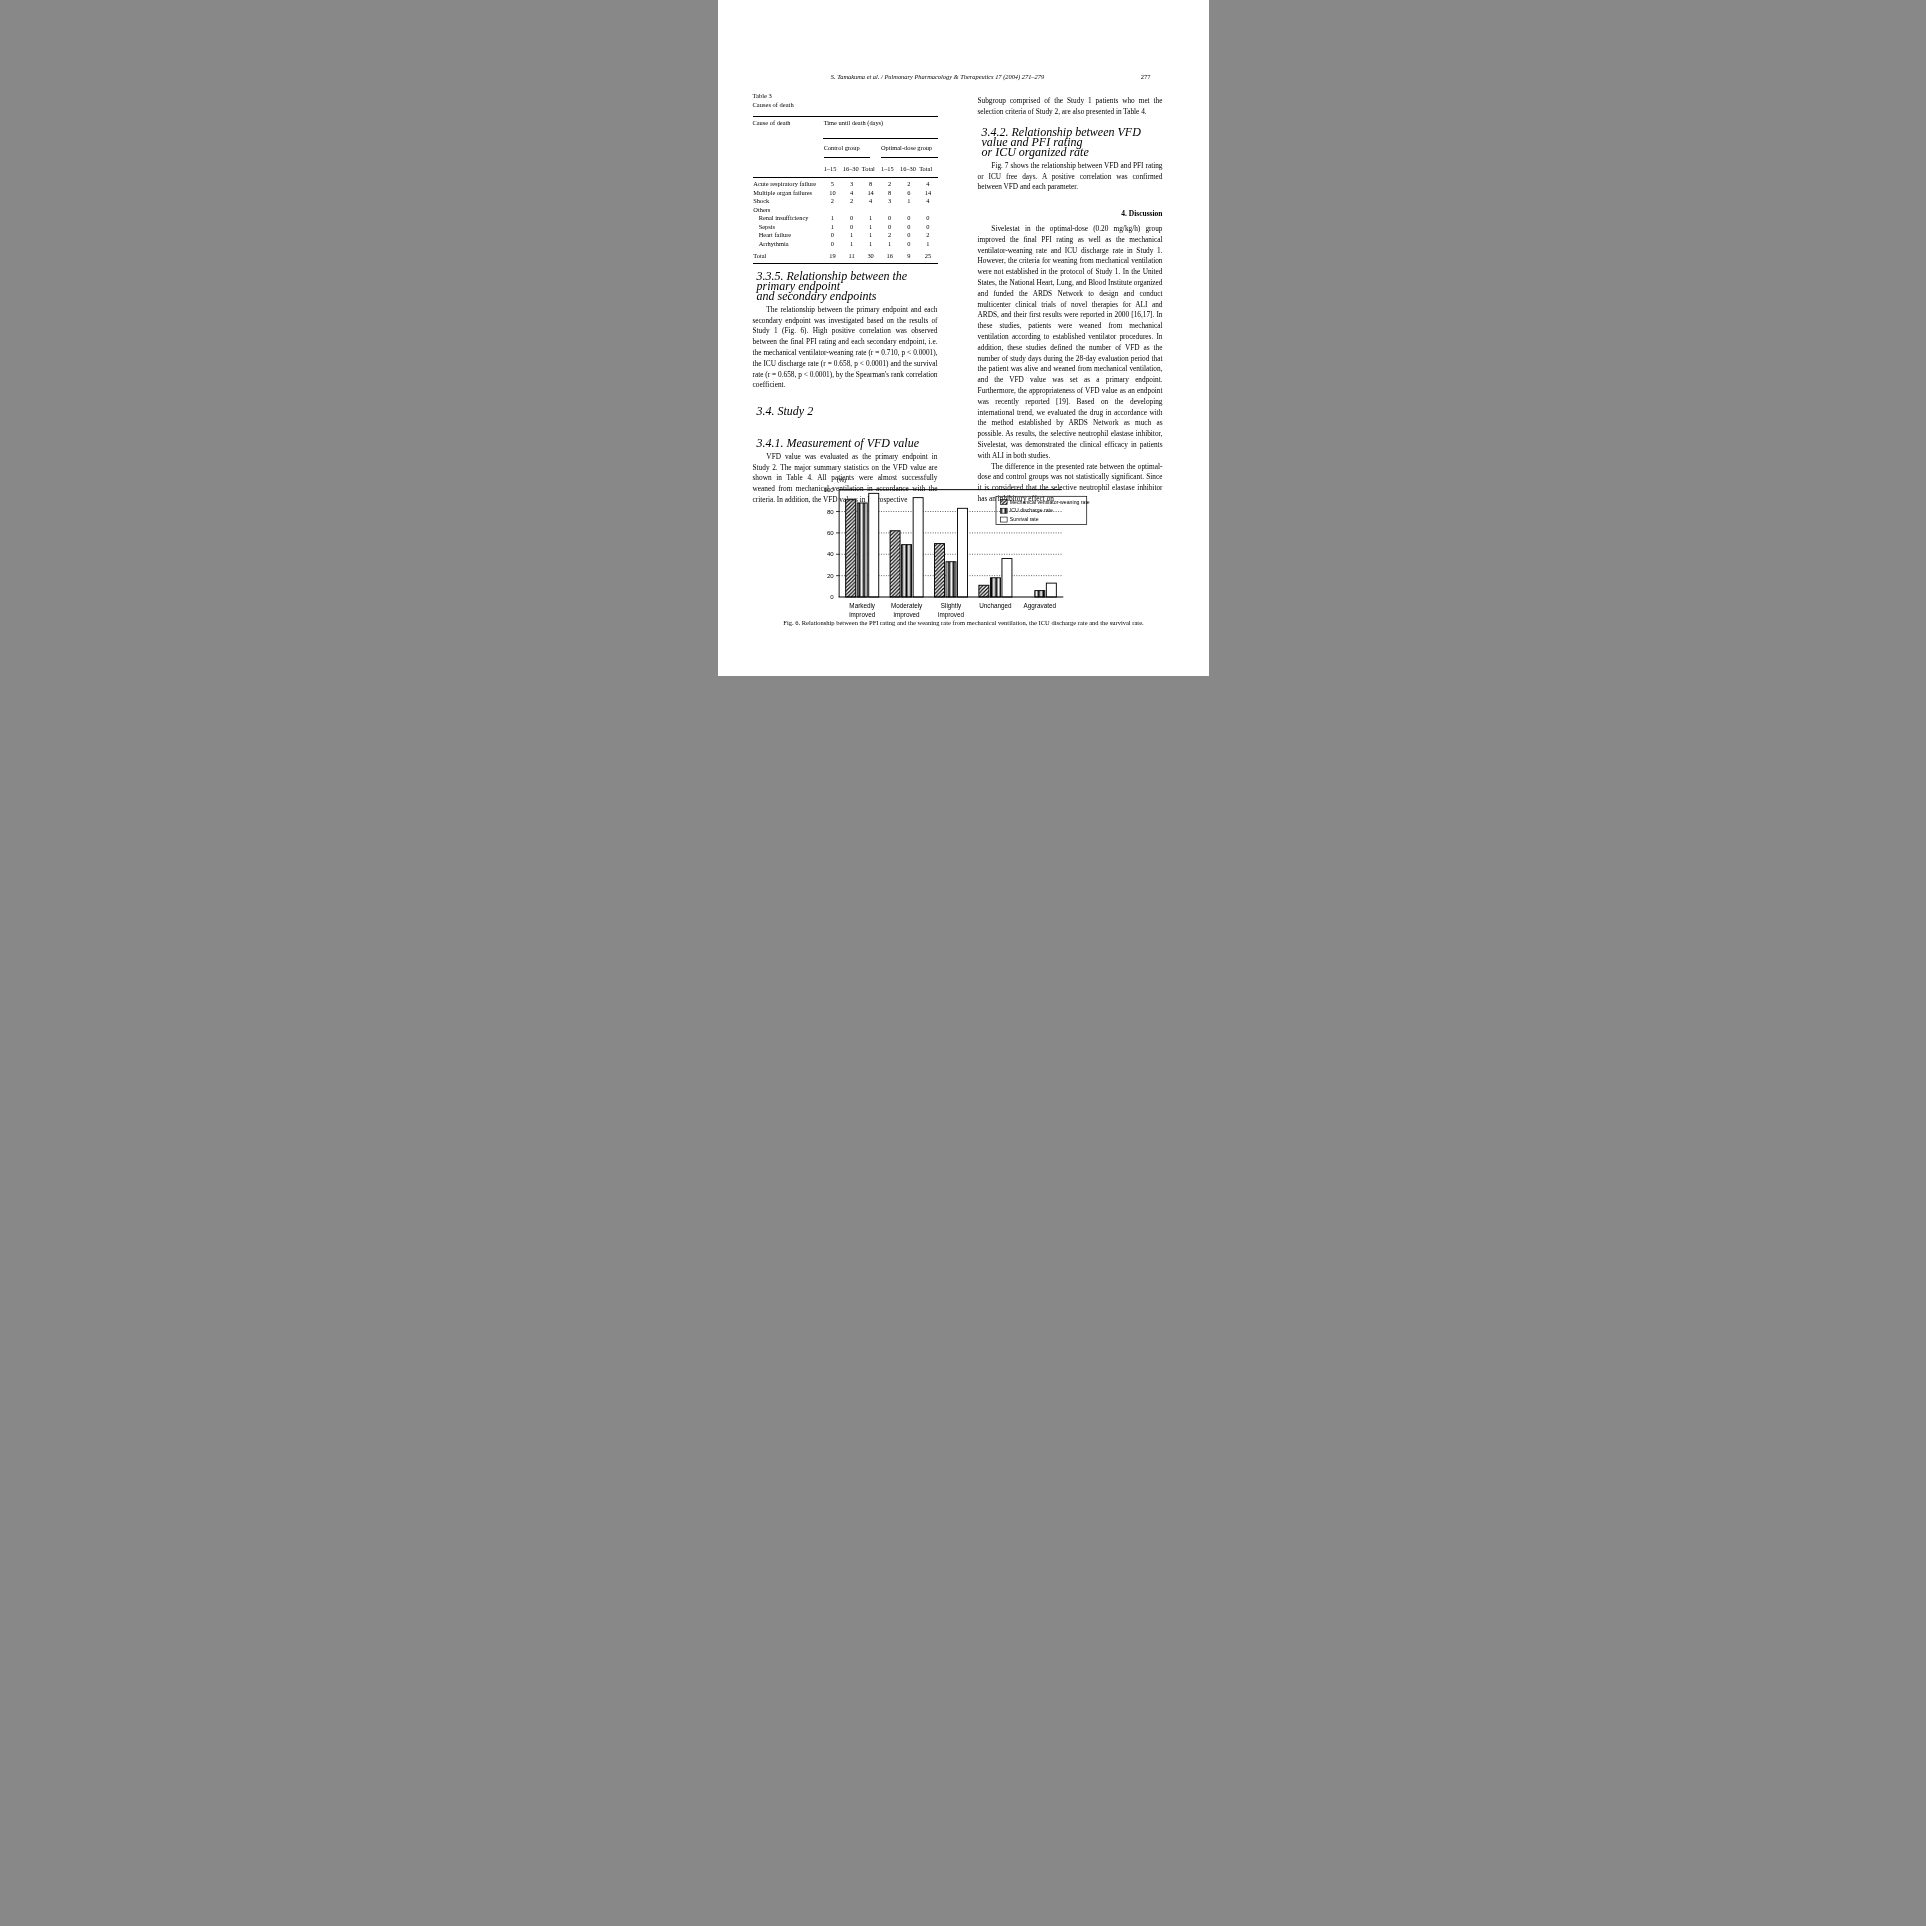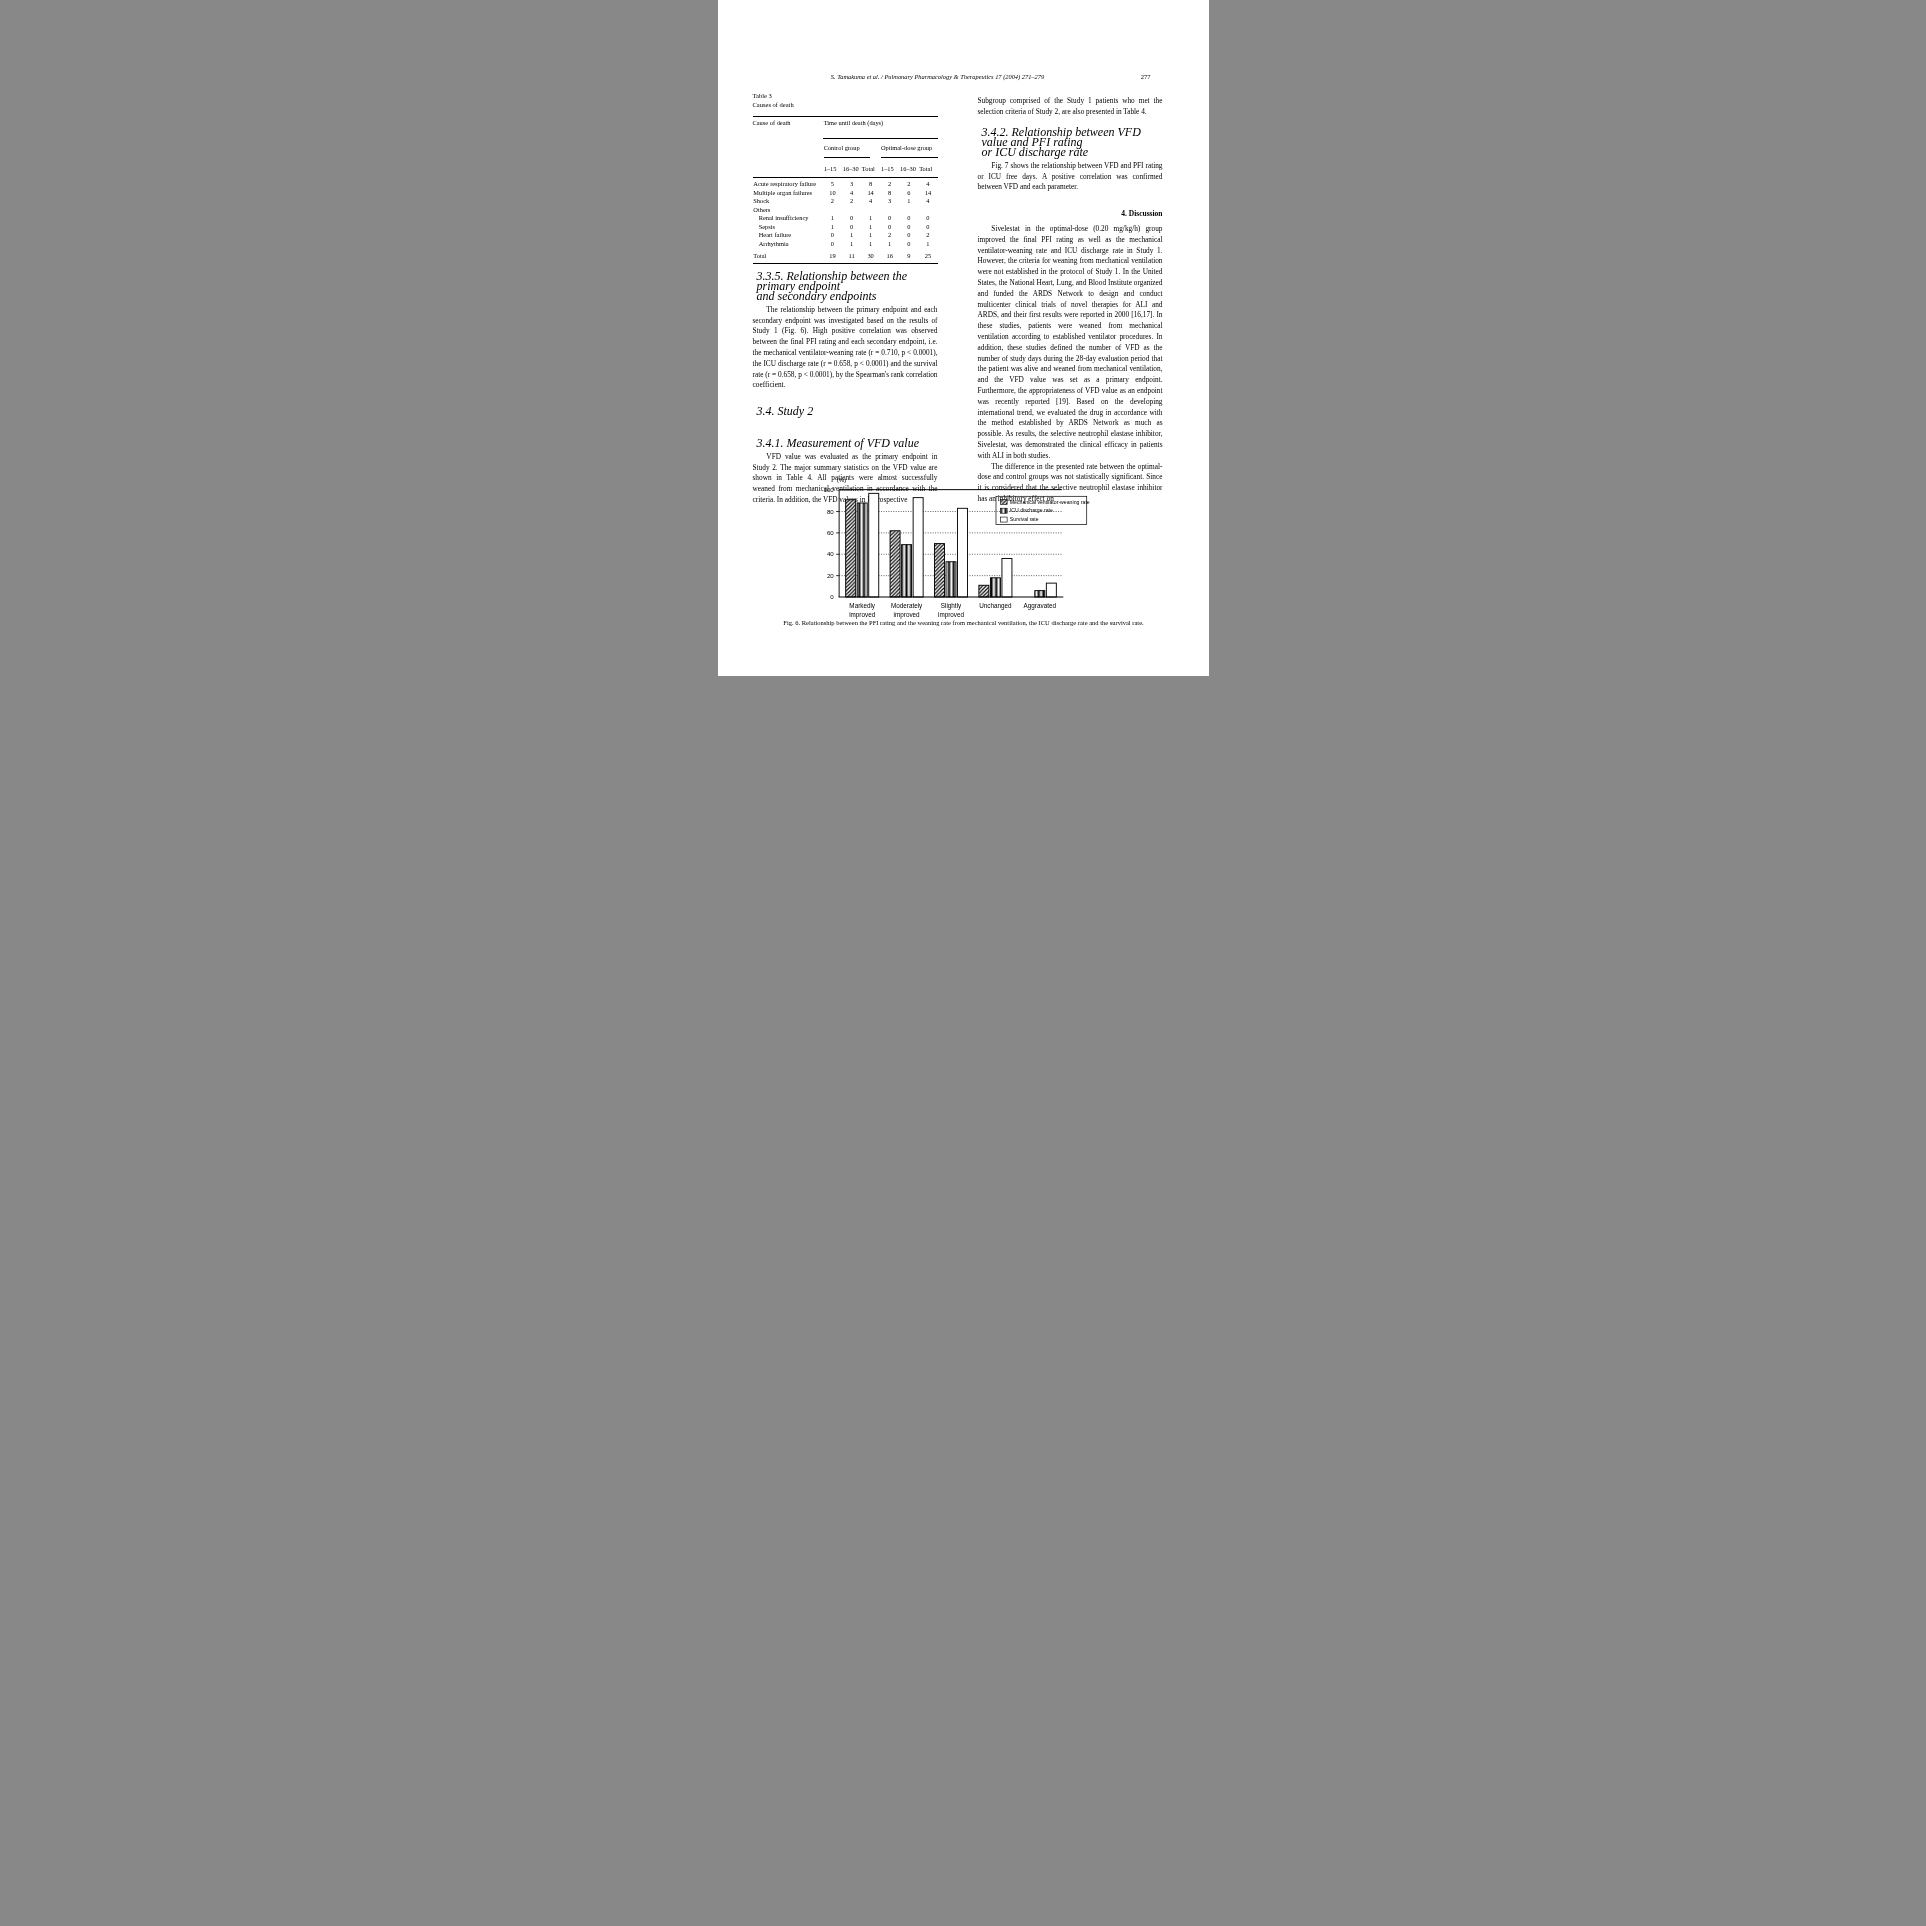--- a/index.html
+++ b/index.html
@@ -190,21 +190,21 @@
     <p class="para" id="p335">The relationship between the primary endpoint and each secondary endpoint was investigated based on the results of Study 1 (Fig. 6). High positive correlation was observed between the final PFI rating and each secondary endpoint, i.e. the mechanical ventilator-weaning rate (r = 0.710, p &lt; 0.0001), the ICU discharge rate (r = 0.658, p &lt; 0.0001) and the survival rate (r = 0.658, p &lt; 0.0001), by the Spearman's rank correlation coefficient.</p>
     <h3 class="subsec" id="h34">3.4. Study 2</h3>
     <h3 class="subsec" id="h341">3.4.1. Measurement of VFD value</h3>
     <p class="para">VFD value was evaluated as the primary endpoint in Study 2. The major summary statistics on the VFD value are shown in Table 4. All patients were almost successfully weaned from mechanical ventilation in accordance with the criteria. In addition, the VFD values in Retrospective</p>
   </div>
 
   <div id="col-right" class="col">
     <p class="para no-indent">Subgroup comprised of the Study 1 patients who met the selection criteria of Study 2, are also presented in Table 4.</p>
     <h3 class="subsec" id="h342">
       <span>3.4.2. Relationship between VFD value and PFI rating</span><br>
-      <span>or ICU discharge rate</span>
+      <span>or ICU organized rate</span>
     </h3>
     <p class="para">Fig. 7 shows the relationship between VFD and PFI rating or ICU free days. A positive correlation was confirmed between VFD and each parameter.</p>
     <h2 class="sec" id="h4">4. Discussion</h2>
     <p class="para" id="p4a">Sivelestat in the optimal-dose (0.20 mg/kg/h) group improved the final PFI rating as well as the mechanical ventilator-weaning rate and ICU discharge rate in Study 1. However, the criteria for weaning from mechanical ventilation were not established in the protocol of Study 1. In the United States, the National Heart, Lung, and Blood Institute organized and funded the ARDS Network to design and conduct multicenter clinical trials of novel therapies for ALI and ARDS, and their first results were reported in 2000 [16,17]. In these studies, patients were weaned from mechanical ventilation according to established ventilator procedures. In addition, these studies defined the number of VFD as the number of study days during the 28-day evaluation period that the patient was alive and weaned from mechanical ventilation, and the VFD value was set as a primary endpoint. Furthermore, the appropriateness of VFD value as an endpoint was recently reported [19]. Based on the developing international trend, we evaluated the drug in accordance with the method established by ARDS Network as much as possible. As results, the selective neutrophil elastase inhibitor, Sivelestat, was demonstrated the clinical efficacy in patients with ALI in both studies.</p>
     <p class="para">The difference in the presented rate between the optimal-dose and control groups was not statistically significant. Since it is considered that the selective neutrophil elastase inhibitor has an inhibitory effect on</p>
   </div>
 
   <div id="figure6">
     <svg id="chart-svg" width="491" height="163" viewBox="0 0 1275 424">
       <defs>

